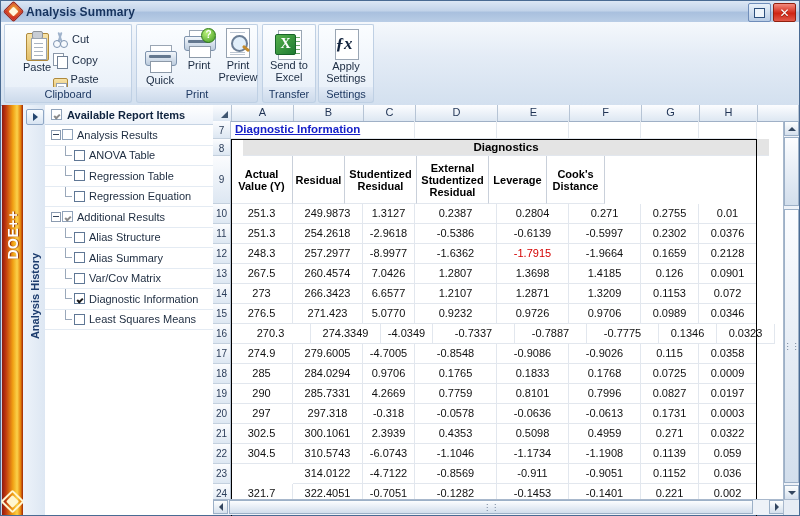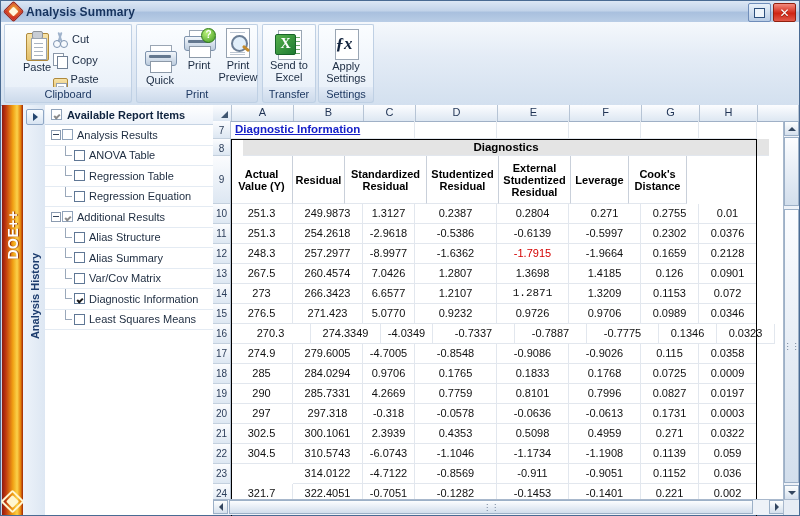--- a/index.html
+++ b/index.html
@@ -462,21 +462,20 @@
           <div class="gcell" style="width: 58px; flex: 0 0 auto;"></div>
         </div>
         <div class="grow r-merge">
           <div class="rhdr">8</div>
           <div class="gcell mcell" style="width: 526px; flex: 0 0 auto; margin-left: 12px;">Diagnostics</div>
         </div>
         <div class="grow r-head">
           <div class="rhdr" style="line-height: 47px;">9</div>
           <div class="gcell hcell" style="width: 62px; flex: 0 0 auto; border-right: 1px solid rgb(201, 208, 218);">Actual Value (Y)</div>
           <div class="gcell hcell" style="width: 52px; flex: 0 0 auto; border-right: 1px solid rgb(201, 208, 218);">Residual</div>
-          <div class="gcell hcell" style="width: 82px; flex: 0 0 auto; border-right: 1px solid rgb(201, 208, 218);">Standardized Residual</div>
           <div class="gcell hcell" style="width: 72px; flex: 0 0 auto; border-right: 1px solid rgb(201, 208, 218);">Studentized Residual</div>
           <div class="gcell hcell" style="width: 72px; flex: 0 0 auto; border-right: 1px solid rgb(201, 208, 218);">External Studentized Residual</div>
           <div class="gcell hcell" style="width: 58px; flex: 0 0 auto; border-right: 1px solid rgb(201, 208, 218);">Leverage</div>
           <div class="gcell hcell" style="width: 58px; flex: 0 0 auto; border-right: 1px solid rgb(201, 208, 218);">Cook's Distance</div>
         </div>
         <div class="grow">
           <div class="rhdr">10</div>
           <div class="gcell num" style="width: 62px; flex: 0 0 auto;">251.3</div>
           <div class="gcell num" style="width: 70px; flex: 0 0 auto;">249.9873</div>
           <div class="gcell num" style="width: 52px; flex: 0 0 auto;">1.3127</div>
@@ -518,21 +517,21 @@
           <div class="gcell num" style="width: 72px; flex: 0 0 auto;">1.4185</div>
           <div class="gcell num" style="width: 58px; flex: 0 0 auto;">0.126</div>
           <div class="gcell num" style="width: 58px; flex: 0 0 auto;">0.0901</div>
         </div>
         <div class="grow">
           <div class="rhdr">14</div>
           <div class="gcell num" style="width: 62px; flex: 0 0 auto;">273</div>
           <div class="gcell num" style="width: 70px; flex: 0 0 auto;">266.3423</div>
           <div class="gcell num" style="width: 52px; flex: 0 0 auto;">6.6577</div>
           <div class="gcell num" style="width: 82px; flex: 0 0 auto;">1.2107</div>
-          <div class="gcell num" style="width: 72px; flex: 0 0 auto; font-family: Liberation Mono, monospace;">1.2871</div>
+          <div class="gcell num" style="width: 72px; flex: 0 0 auto;">1.2871</div>
           <div class="gcell num" style="width: 72px; flex: 0 0 auto;">1.3209</div>
           <div class="gcell num" style="width: 58px; flex: 0 0 auto;">0.1153</div>
           <div class="gcell num" style="width: 58px; flex: 0 0 auto;">0.072</div>
         </div>
         <div class="grow">
           <div class="rhdr">15</div>
           <div class="gcell num" style="width: 62px; flex: 0 0 auto;">276.5</div>
           <div class="gcell num" style="width: 70px; flex: 0 0 auto;">271.423</div>
           <div class="gcell num" style="width: 52px; flex: 0 0 auto;">5.0770</div>
           <div class="gcell num" style="width: 82px; flex: 0 0 auto;">0.9232</div>

